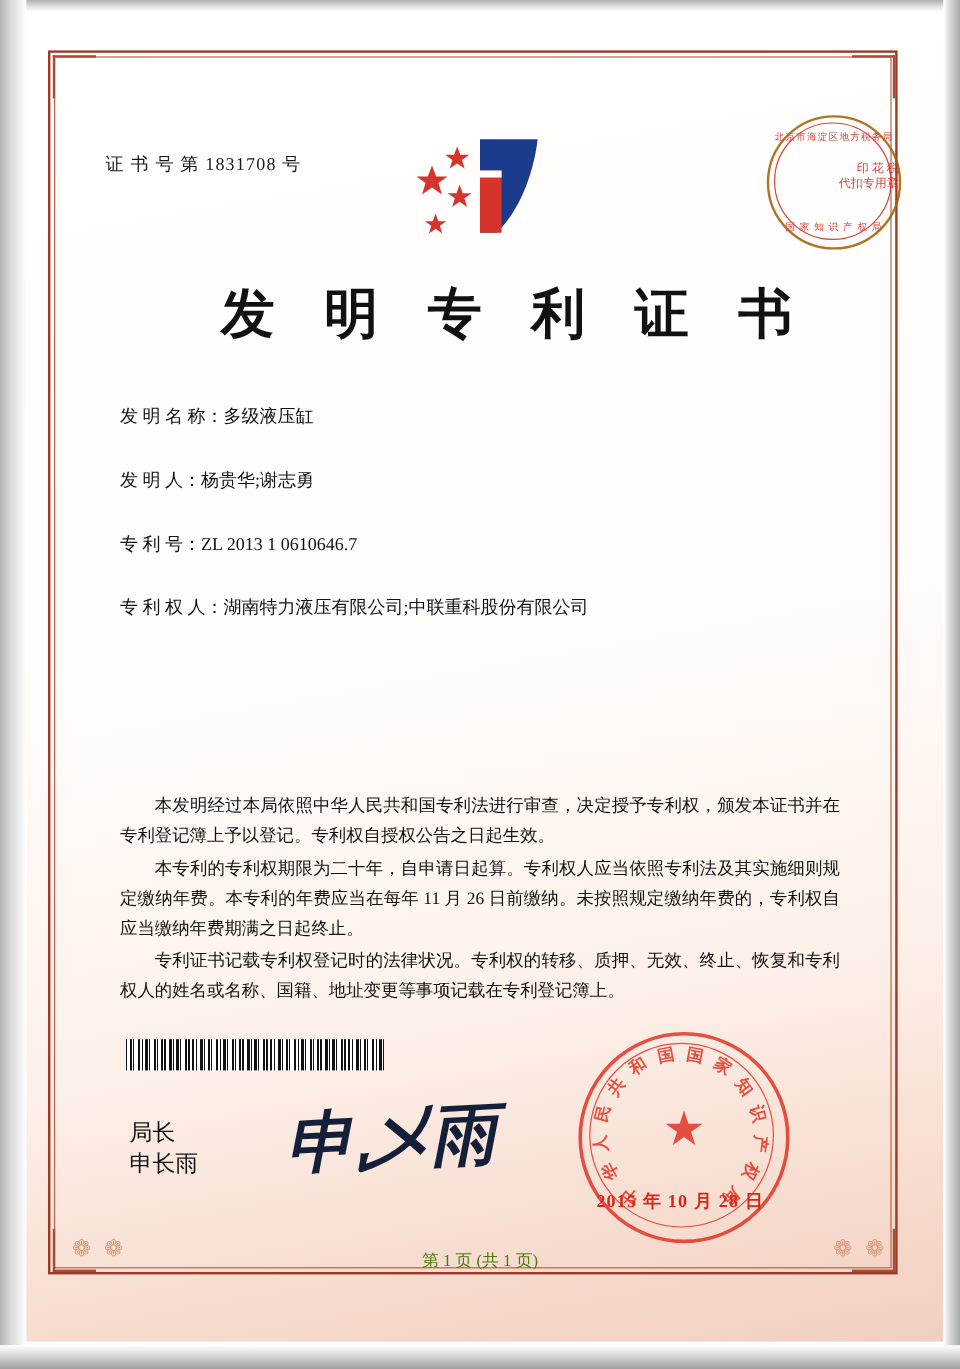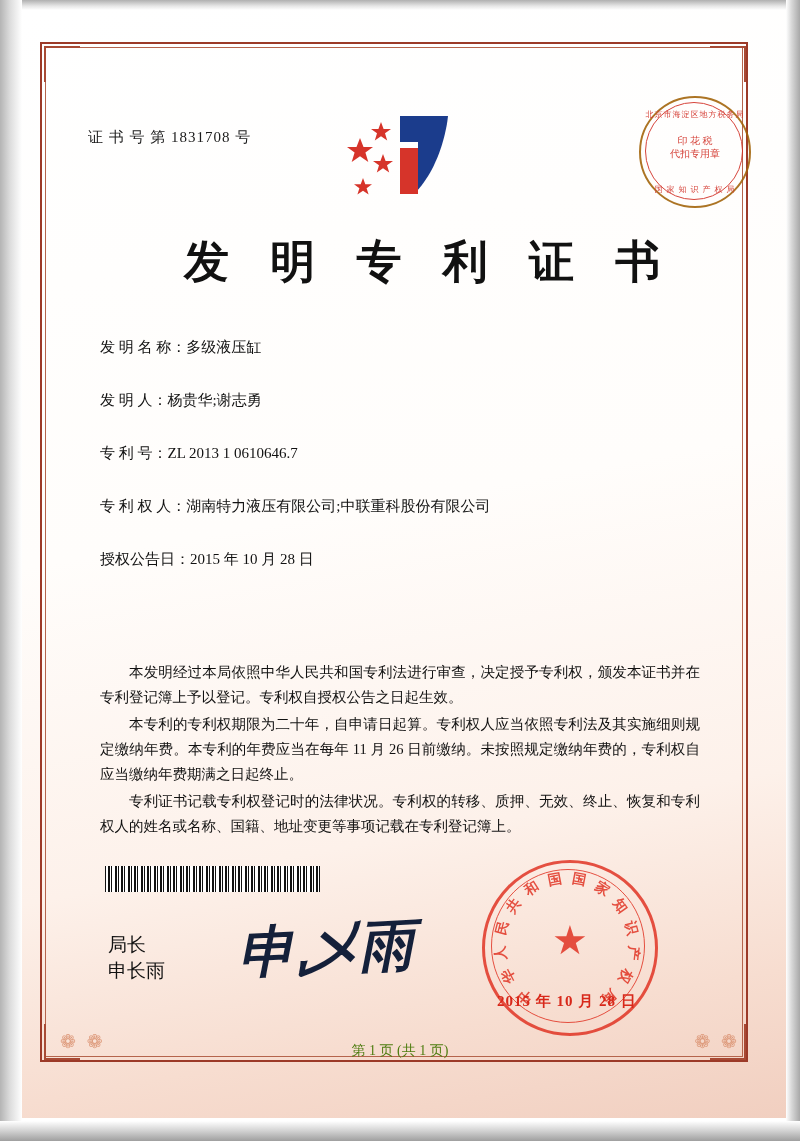--- a/index.html
+++ b/index.html
@@ -144,21 +144,21 @@
     width: 100%;
     text-align: center;
     font-size: 8px;
     letter-spacing: 1px;
   }
   .tax-seal .arc-top { top: 11px; }
   .tax-seal .arc-bottom { bottom: 11px; }
   .tax-seal .center-lines {
     position: absolute;
     left: 0; right: 0; top: 36px;
-    text-align: center;
+    text-align: right;
     font-size: 10px;
     line-height: 13px;
   }
 
   
   .title {
     position: absolute;
     left: 0; right: 0;
     top: 232px;
     text-align: center;
@@ -354,23 +354,20 @@
       <span class="field-label">发  明  名  称：</span><span class="field-value">多级液压缸</span>
     </div>
     <div class="field-row">
       <span class="field-label">发    明    人：</span><span class="field-value">杨贵华;谢志勇</span>
     </div>
     <div class="field-row">
       <span class="field-label">专      利      号：</span><span class="field-value">ZL 2013 1 0610646.7</span>
     </div>
     <div class="field-row">
       <span class="field-label">专  利  权  人：</span><span class="field-value">湖南特力液压有限公司;中联重科股份有限公司</span>
-    </div>
-    <div class="field-row">
-      <span class="field-label">授权公告日：</span><span class="field-value">2015 年 10 月 28 日</span>
     </div>
   </div>
 
   <div class="body-text">
     <p>本发明经过本局依照中华人民共和国专利法进行审查，决定授予专利权，颁发本证书并在专利登记簿上予以登记。专利权自授权公告之日起生效。</p>
     <p>本专利的专利权期限为二十年，自申请日起算。专利权人应当依照专利法及其实施细则规定缴纳年费。本专利的年费应当在每年 11 月 26 日前缴纳。未按照规定缴纳年费的，专利权自应当缴纳年费期满之日起终止。</p>
     <p>专利证书记载专利权登记时的法律状况。专利权的转移、质押、无效、终止、恢复和专利权人的姓名或名称、国籍、地址变更等事项记载在专利登记簿上。</p>
   </div>
 
   <div class="barcode"></div>

